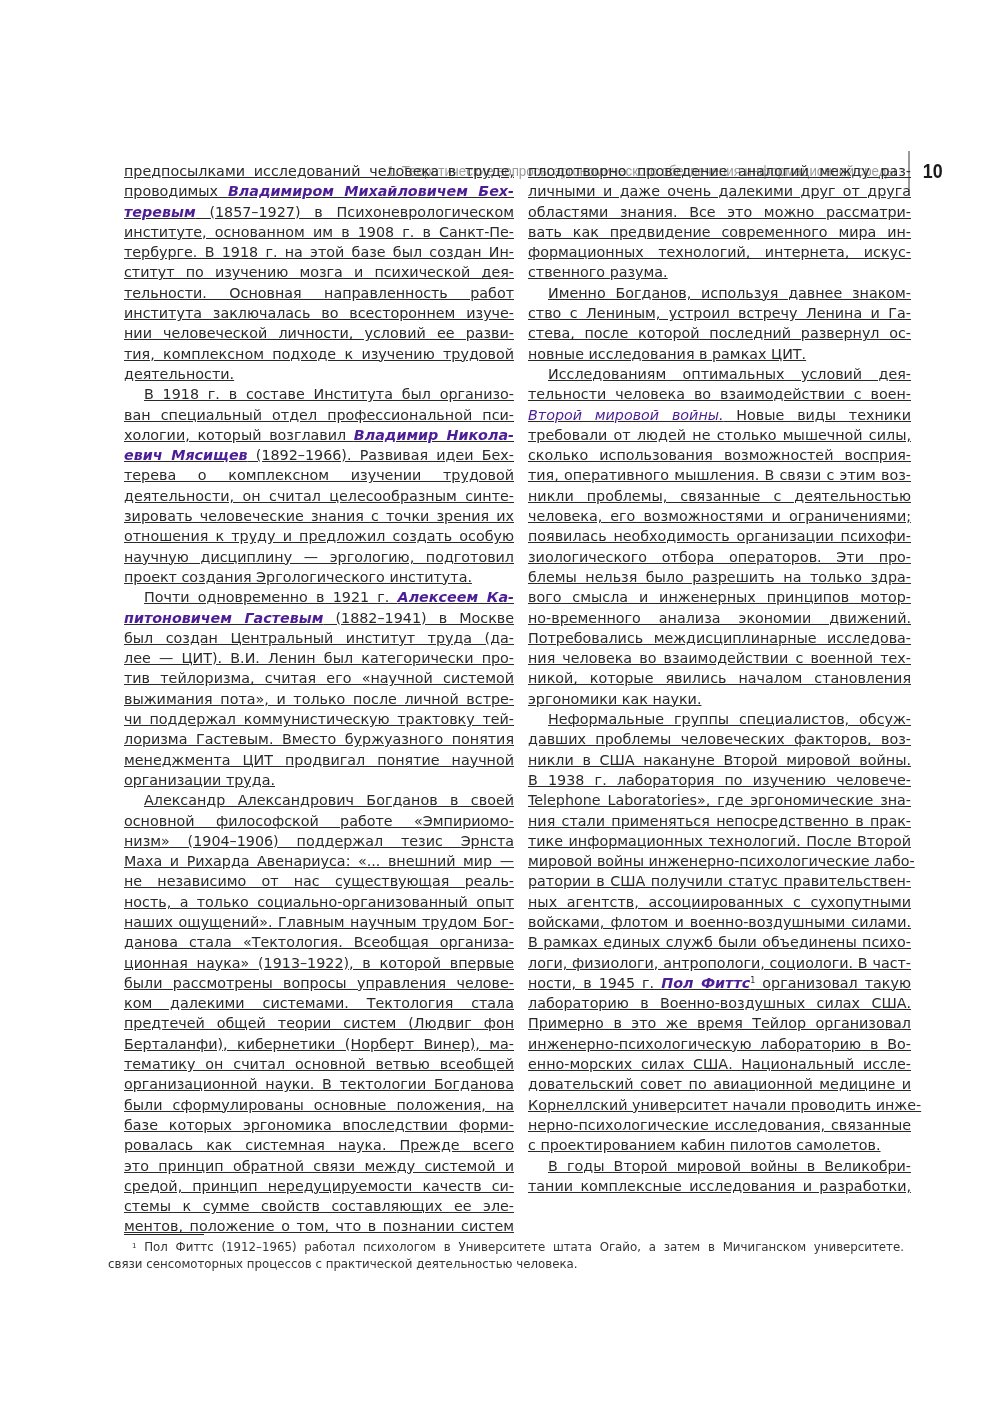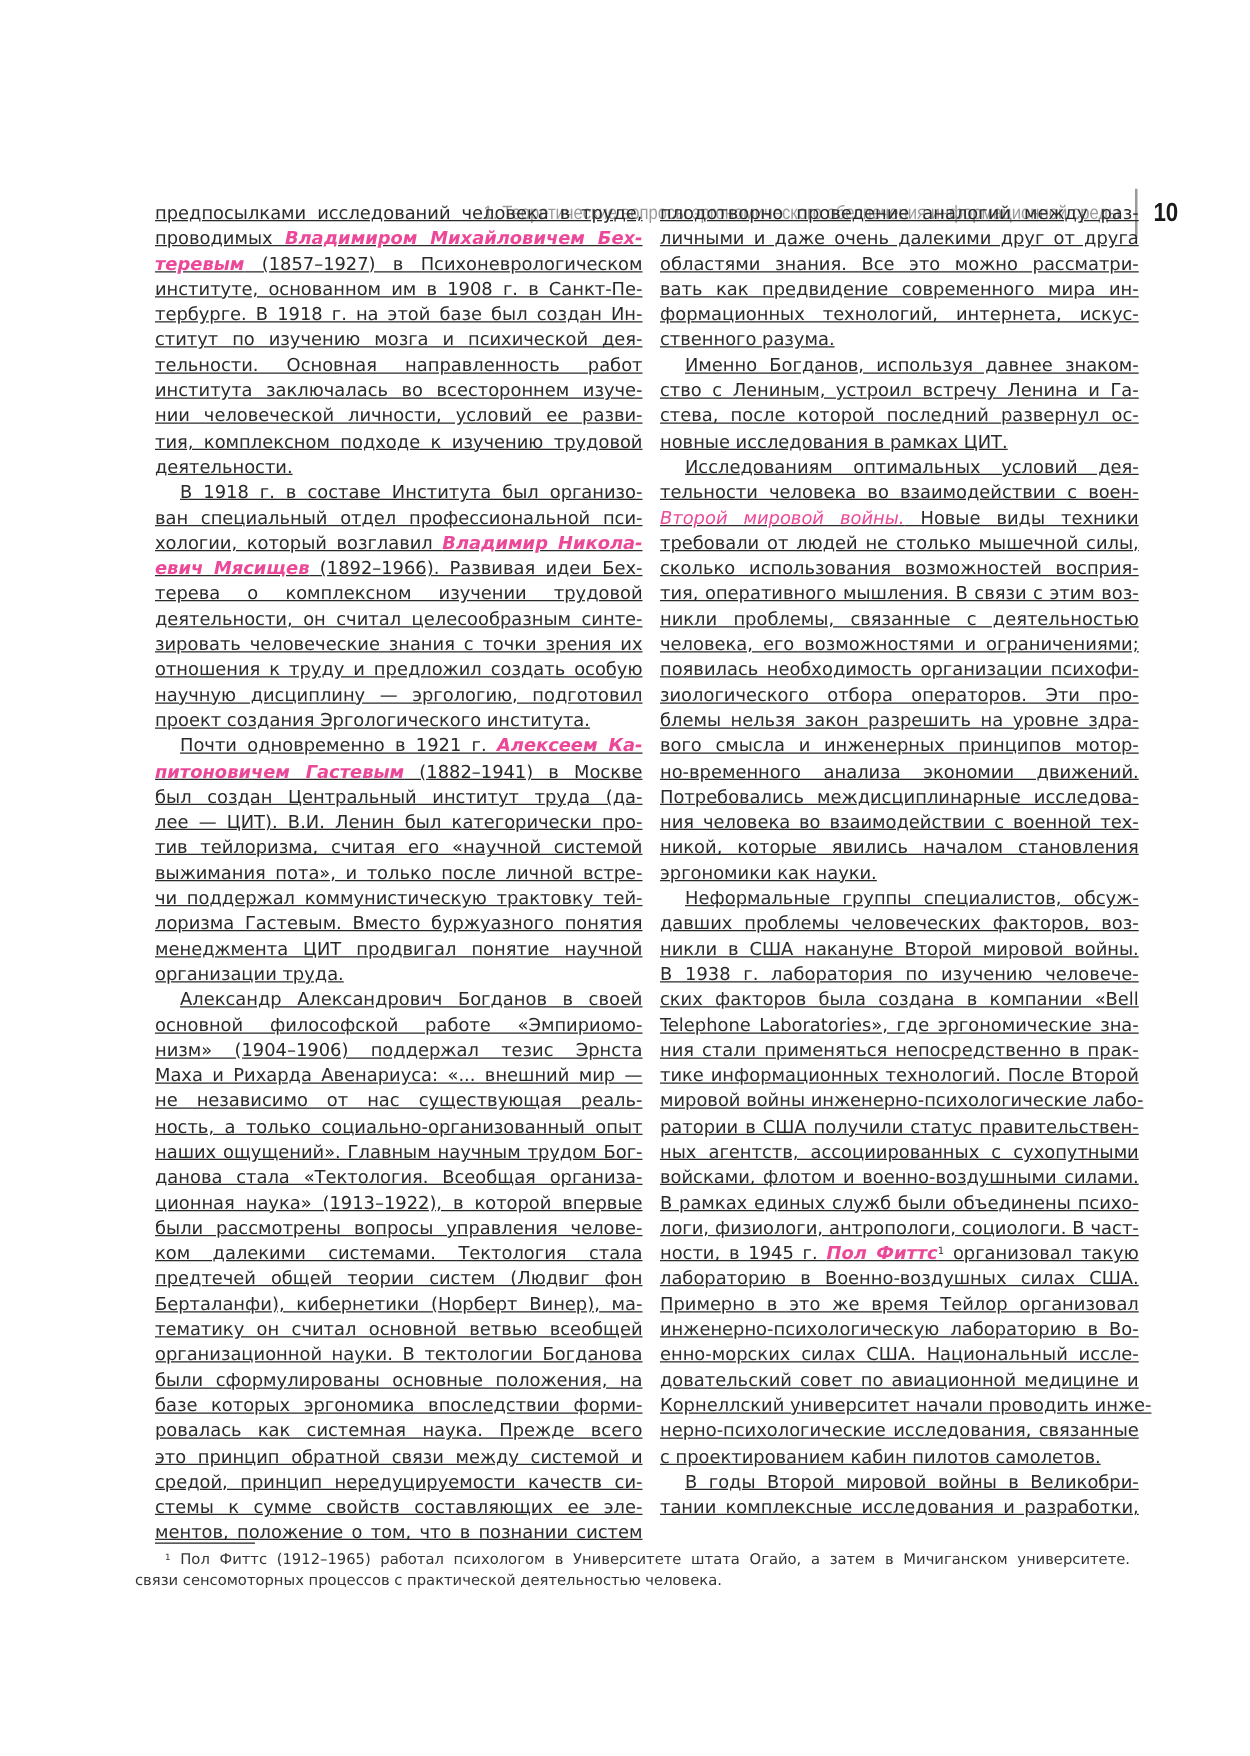--- a/index.html
+++ b/index.html
@@ -11,21 +11,21 @@
   .hdr-rule { width:2px; height:40px; background:#9a9a9a; margin:0 11px 0 12px; }
   .page-number { font-family:"Liberation Sans", sans-serif; font-weight:bold; font-size:21px; color:#1a1a1a;
                  transform:scaleX(0.85); }
   .col { position:absolute; top:161px; width:390px;text-decoration:underline; }
   .col-left { left:124px; }
   .col-right { left:528px; width:383px; }
   .line { height:20.3px; line-height:20.3px; font-size:14.3px; white-space:nowrap;
           text-align:justify; text-align-last:justify; letter-spacing:0; overflow:visible; }
   .line.last { text-align-last:left; }
   .line.indent { padding-left:20px; }
-  .line b, .line i { font-weight:bold; font-style:italic; color:#ec4899; }
+  .line b, .line i { font-weight:bold; font-style:italic; color:#4c1d95; }
   .line i.it { font-weight:normal; }
   .line .sup { font-size:8px; vertical-align:top; position:relative; top:-2px; }
   .fn-rule { position:absolute; left:124px; top:1234px; width:80px; height:1px; background:#222; }
   .footnote { position:absolute; left:108px; top:1239px; width:796px; }
   .fline { height:16.5px; line-height:16.5px; font-size:11.8px; white-space:nowrap; text-align:justify;
            text-align-last:justify; color:#333; }
   .fline.first { padding-left:24px; }
   .fline.last { text-align-last:left; }
   .fline .sup { font-size:7px; vertical-align:top; position:relative; top:-1px; }
 </style>
@@ -107,32 +107,31 @@
     <div class="line indent"><span>Исследованиям оптимальных условий дея-</span></div>
     <div class="line"><span>тельности человека во взаимодействии с воен-</span></div>
     <div class="line"><i class="it">Второй мировой войны.</i><span> Новые виды техники</span></div>
     <div class="line"><span>требовали от людей не столько мышечной силы,</span></div>
     <div class="line"><span>сколько использования возможностей восприя-</span></div>
     <div class="line"><span>тия, оперативного мышления. В связи с этим воз-</span></div>
     <div class="line"><span>никли проблемы, связанные с деятельностью</span></div>
     <div class="line"><span>человека, его возможностями и ограничениями;</span></div>
     <div class="line"><span>появилась необходимость организации психофи-</span></div>
     <div class="line"><span>зиологического отбора операторов. Эти про-</span></div>
-    <div class="line"><span>блемы нельзя закон разрешить на уровне здра-</span></div>
+    <div class="line"><span>блемы нельзя было разрешить на только здра-</span></div>
     <div class="line"><span>вого смысла и инженерных принципов мотор-</span></div>
     <div class="line"><span>но-временного анализа экономии движений.</span></div>
     <div class="line"><span>Потребовались междисциплинарные исследова-</span></div>
     <div class="line"><span>ния человека во взаимодействии с военной тех-</span></div>
     <div class="line"><span>никой, которые явились началом становления</span></div>
     <div class="line last"><span>эргономики как науки.</span></div>
     <div class="line indent"><span>Неформальные группы специалистов, обсуж-</span></div>
     <div class="line"><span>давших проблемы человеческих факторов, воз-</span></div>
     <div class="line"><span>никли в США накануне Второй мировой войны.</span></div>
     <div class="line"><span>В 1938 г. лаборатория по изучению человече-</span></div>
-    <div class="line"><span>ских факторов была создана в компании «Bell</span></div>
     <div class="line"><span>Telephone Laboratories», где эргономические зна-</span></div>
     <div class="line"><span>ния стали применяться непосредственно в прак-</span></div>
     <div class="line"><span>тике информационных технологий. После Второй</span></div>
     <div class="line"><span>мировой войны инженерно-психологические лабо-</span></div>
     <div class="line"><span>ратории в США получили статус правительствен-</span></div>
     <div class="line"><span>ных агентств, ассоциированных с сухопутными</span></div>
     <div class="line"><span>войсками, флотом и военно-воздушными силами.</span></div>
     <div class="line"><span>В рамках единых служб были объединены психо-</span></div>
     <div class="line"><span>логи, физиологи, антропологи, социологи. В част-</span></div>
     <div class="line"><span>ности, в 1945 г. </span><b>Пол Фиттс</b><span class="sup">1</span><span> организовал такую</span></div>

